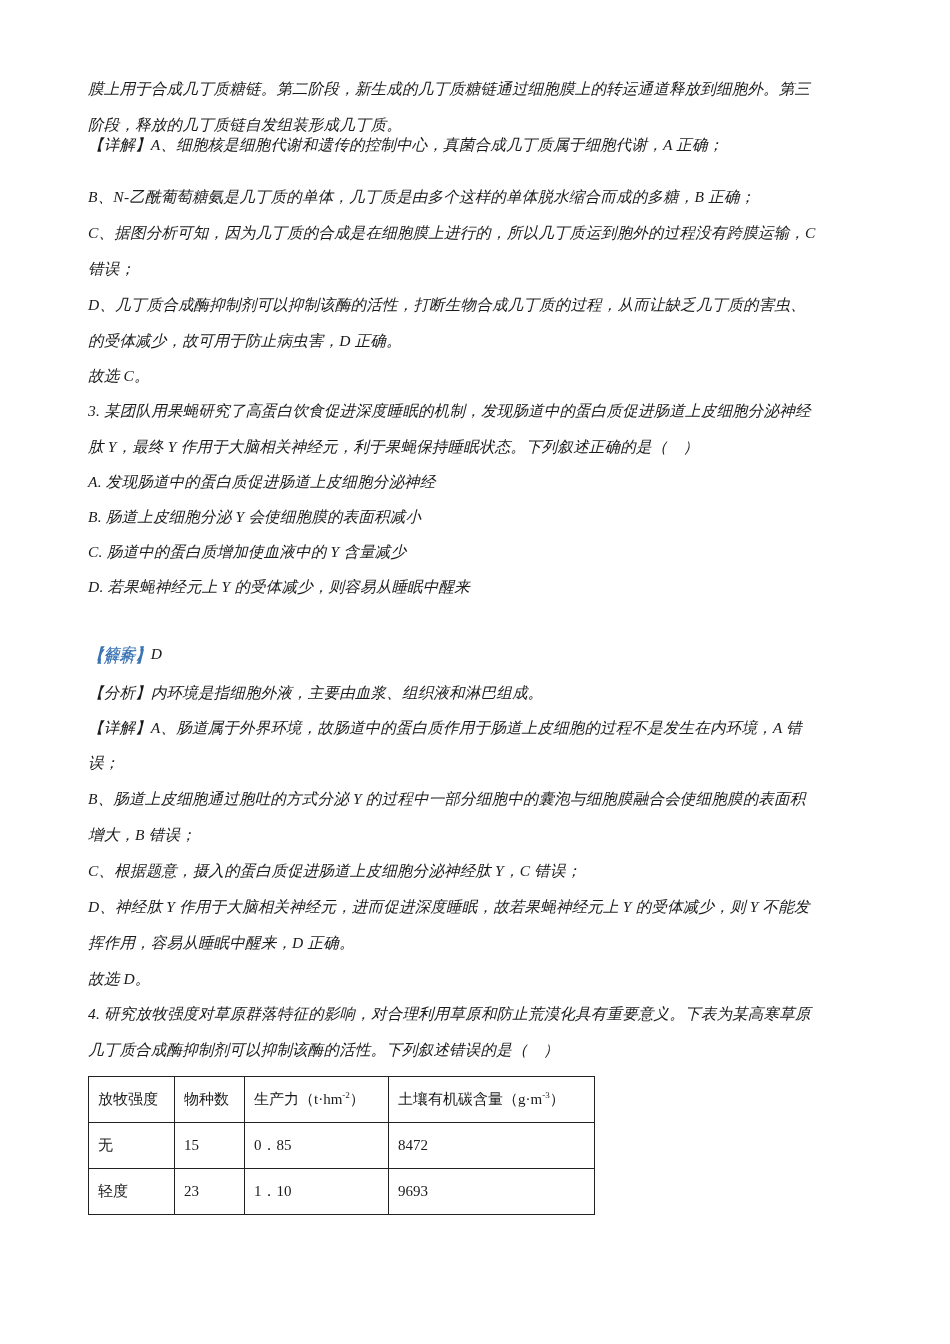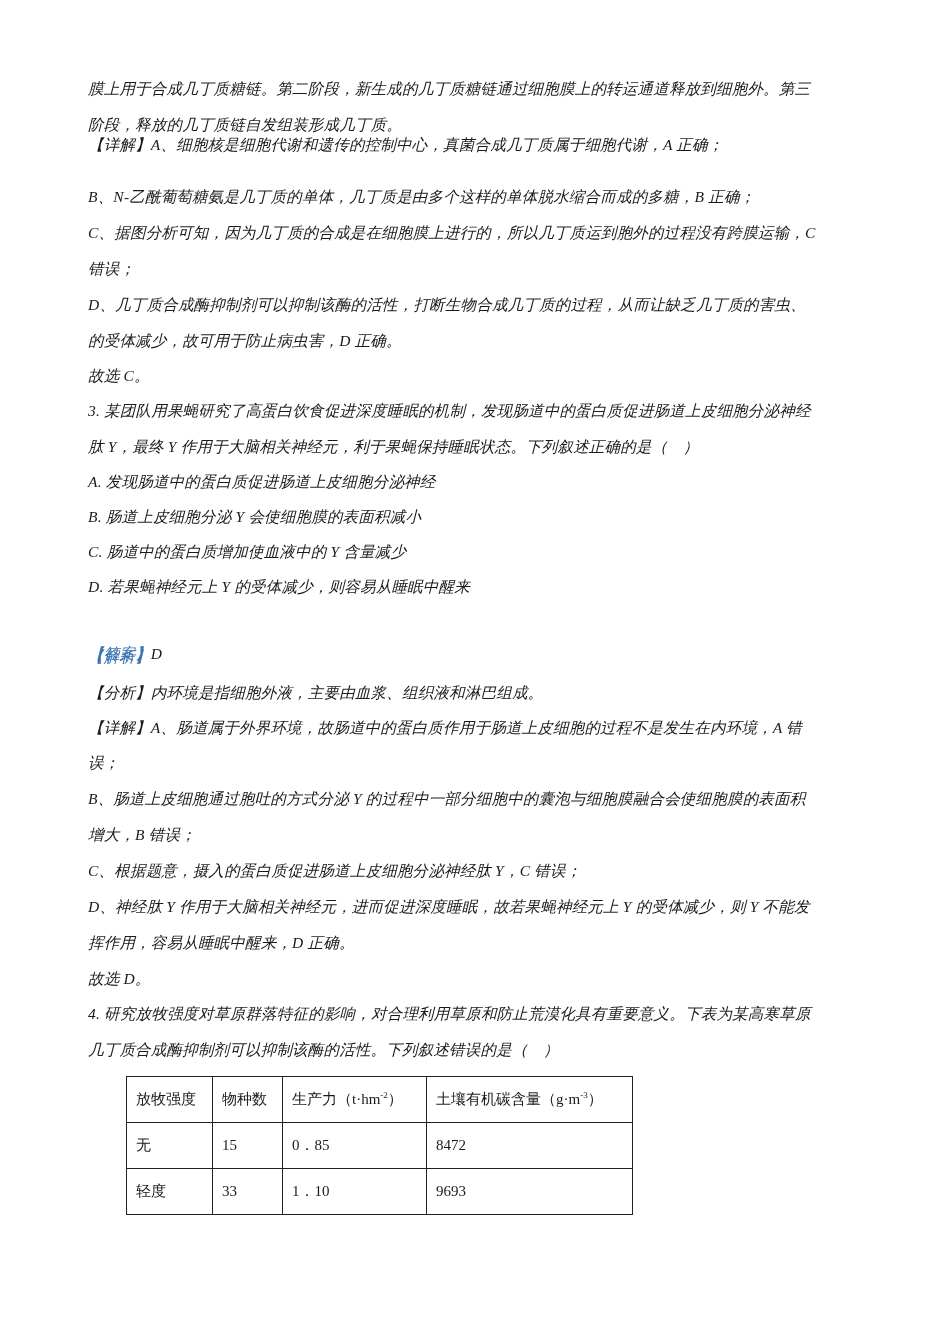--- a/index.html
+++ b/index.html
@@ -32,21 +32,20 @@
     }
     .blue-label {
       color: #3a74b4;
     }
     table.data-table {
       position: absolute;
       left: 0;
       top: 998px;
       border-collapse: collapse;
       font-size: 15px;
-      margin-left: 38px;
     }
     table.data-table td {
       border: 1.5px solid #222;
       height: 45px;
       padding: 0 0 0 9px;
       vertical-align: middle;
       white-space: nowrap;
     }
     sup { font-size: 9px; vertical-align: 6px; line-height: 0; }
   </style>
@@ -107,20 +106,20 @@
       <td style="width:196px"><span>土壤有机碳含量（g·m</span><sup>-3</sup><span>）</span></td>
     </tr>
     <tr>
       <td>无</td>
       <td>15</td>
       <td>0．85</td>
       <td>8472</td>
     </tr>
     <tr>
       <td>轻度</td>
-      <td>33</td>
+      <td>23</td>
       <td>1．10</td>
       <td>9693</td>
     </tr>
   </tbody>
     </table>
 
 </div>
 
 </body></html>

